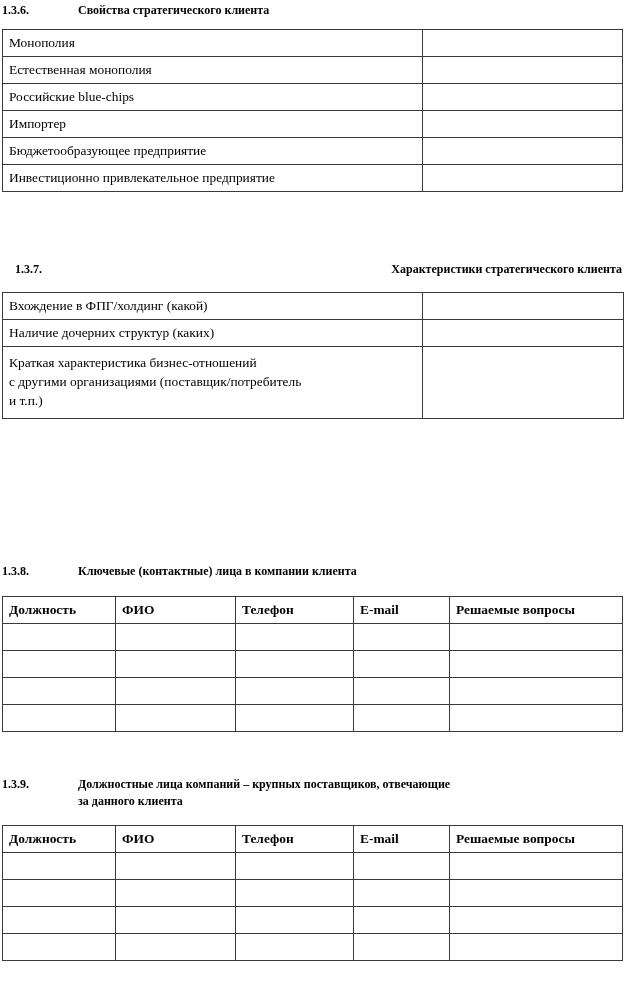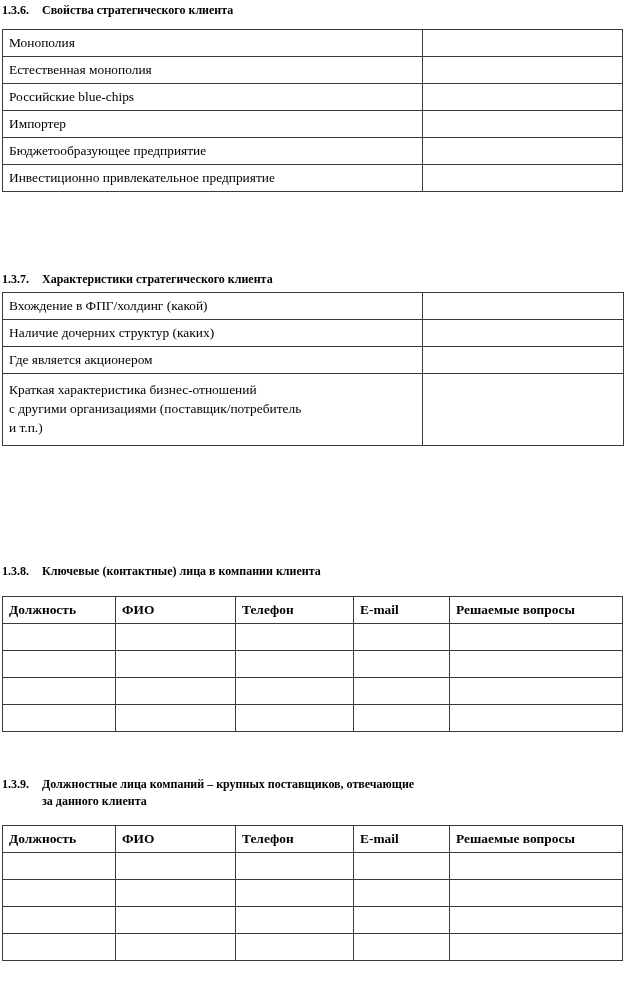--- a/index.html
+++ b/index.html
@@ -30,20 +30,21 @@
     color: #000;
     display: flex;
     align-items: flex-start;
   }
   .heading .num {
     flex: 0 0 auto;
     width: 40px;
   }
   .heading .txt {
     flex: 1 1 auto;
+    margin-left: 36px;
   }
   .heading .txt .l2 {
     display: block;
   }
 
   
   table.form {
     border-collapse: collapse;
     table-layout: fixed;
     width: 100%;
@@ -71,21 +72,21 @@
     padding-top: 6px;
     line-height: 19px;
   }
   table.form td.tall .ln { display: block; white-space: nowrap; }
 
   
   .blk { position: absolute; left: 2px; }
 
   #h136 { top: 2px;  width: 620px; }
   #t136 { top: 29px; width: 621px; }
-  #h137 { top: 271px; width: 620px; }
+  #h137 { top: 261px; width: 620px; text-align: right; }
   #t137 { top: 292px; width: 622px; }
   #h138 { top: 563px; width: 620px; justify-content: space-between; }
   #t138 { top: 596px; width: 621px; }
   #h139 { top: 776px; width: 622px; }
   #t139 { top: 825px; width: 621px; }
 
   .c-lbl  { width: 420px; }
   .c-val  { width: auto; }
 
   .k-pos   { width: 113px; }
@@ -153,24 +154,20 @@
       <tbody>
         <tr>
           <td>Вхождение в ФПГ/холдинг (какой)</td>
           <td></td>
         </tr>
         <tr>
           <td>Наличие дочерних структур (каких)</td>
           <td></td>
         </tr>
         <tr>
-          <td>Где является акционером</td>
-          <td></td>
-        </tr>
-        <tr>
           <td class="tall">
             <span class="ln">Краткая характеристика бизнес-отношений</span>
             <span class="ln">с другими организациями (поставщик/потребитель</span>
             <span class="ln">и т.п.)</span>
           </td>
           <td class="tall"></td>
         </tr>
       </tbody>
     </table>
   </div>

